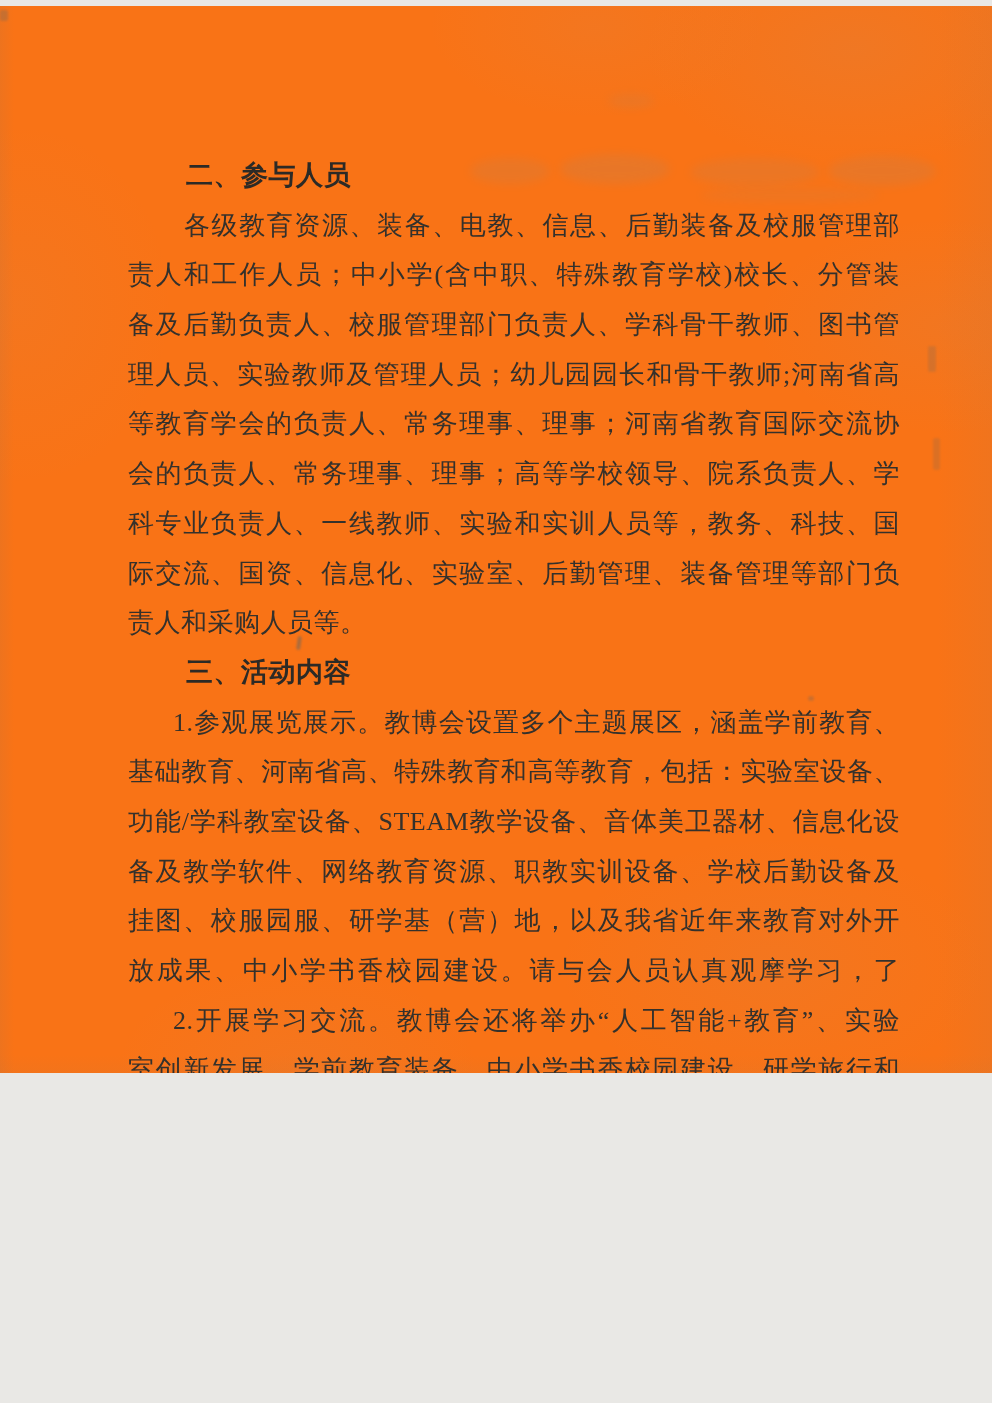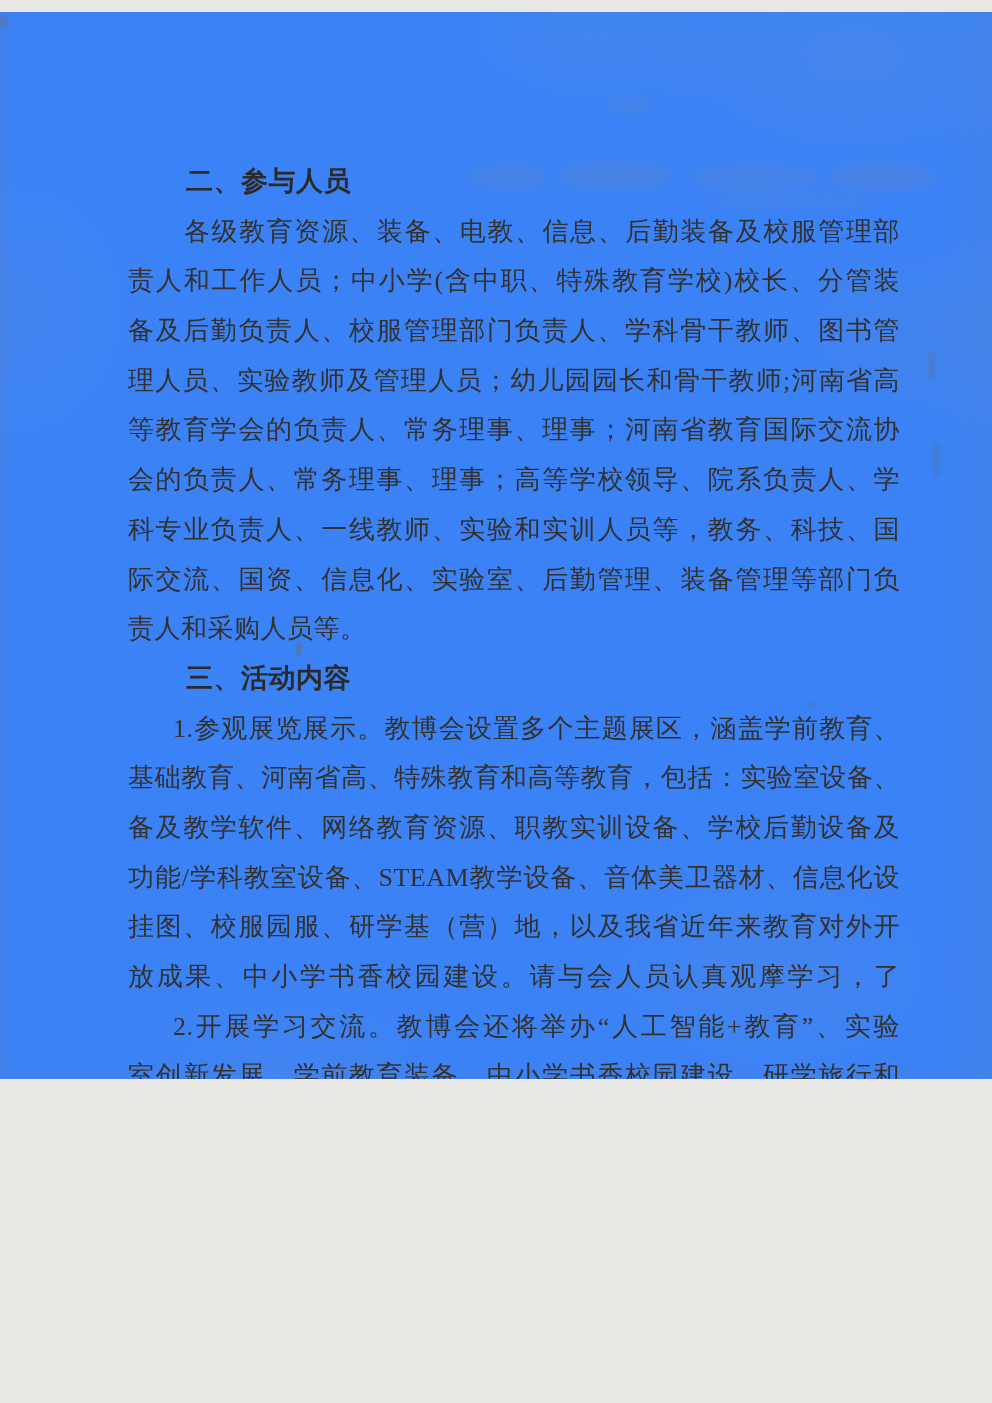--- a/index.html
+++ b/index.html
@@ -4,22 +4,22 @@
 <style>
   html, body {
     margin: 0;
     padding: 0;
     background: #e9e8e5;
   }
   .page {
     position: relative;
     width: 992px;
     height: 1067px;
-    margin: 12px auto;
-    background: #3b82f6;
+    margin: 6px auto;
+    background: #f97316;
     overflow: hidden;
     color: #34312c;
     font-family: "Liberation Serif", "DejaVu Serif", serif;
   }
   
   .texture {
     position: absolute;
     inset: 0;
     pointer-events: none;
     background:
@@ -116,22 +116,22 @@
     <div class="line">理人员、实验教师及管理人员；幼儿园园长和骨干教师;河南省高</div>
     <div class="line">等教育学会的负责人、常务理事、理事；河南省教育国际交流协</div>
     <div class="line">会的负责人、常务理事、理事；高等学校领导、院系负责人、学</div>
     <div class="line">科专业负责人、一线教师、实验和实训人员等，教务、科技、国</div>
     <div class="line">际交流、国资、信息化、实验室、后勤管理、装备管理等部门负</div>
     <div class="line short">责人和采购人员等。</div>
 
     <div class="line heading">三、活动内容</div>
     <div class="line ind-num">1.参观展览展示。教博会设置多个主题展区，涵盖学前教育、</div>
     <div class="line">基础教育、河南省高、特殊教育和高等教育，包括：实验室设备、</div>
+    <div class="line">功能/学科教室设备、STEAM教学设备、音体美卫器材、信息化设</div>
     <div class="line">备及教学软件、网络教育资源、职教实训设备、学校后勤设备及</div>
-    <div class="line">功能/学科教室设备、STEAM教学设备、音体美卫器材、信息化设</div>
     <div class="line">挂图、校服园服、研学基（营）地，以及我省近年来教育对外开</div>
     <div class="line">放成果、中小学书香校园建设。请与会人员认真观摩学习，了</div>
     <div class="line ind-num">2.开展学习交流。教博会还将举办“人工智能+教育”、实验</div>
     <div class="line">室创新发展、学前教育装备、中小学书香校园建设、研学旅行和</div>
   </div>
 
   <div class="pagenum">— 2 —</div>
 </div>
 
 </body></html>

